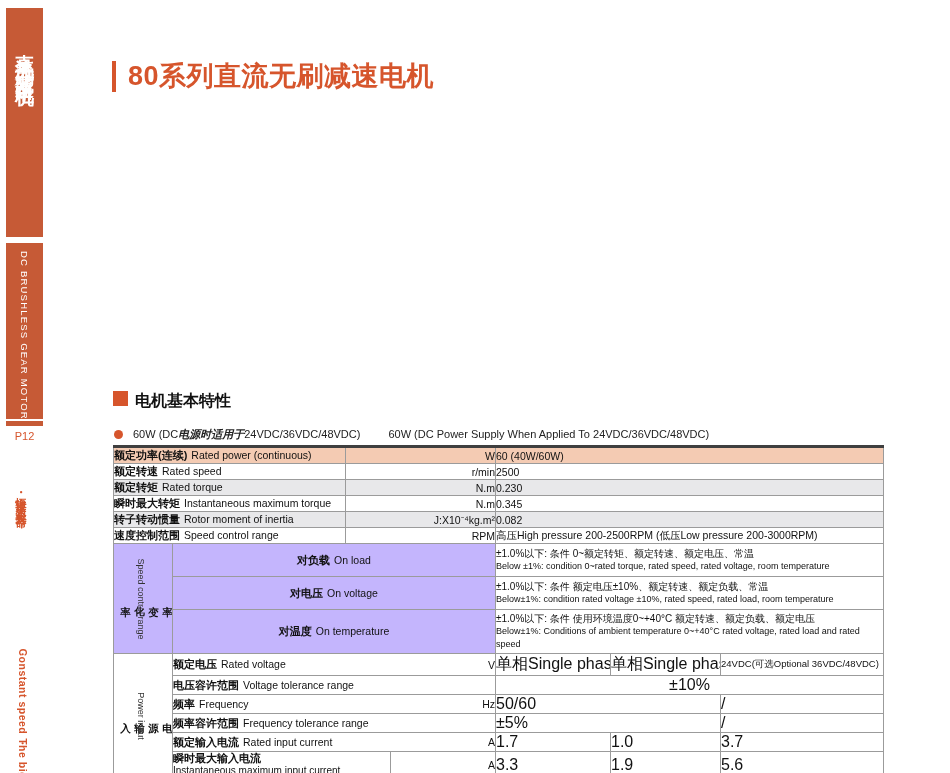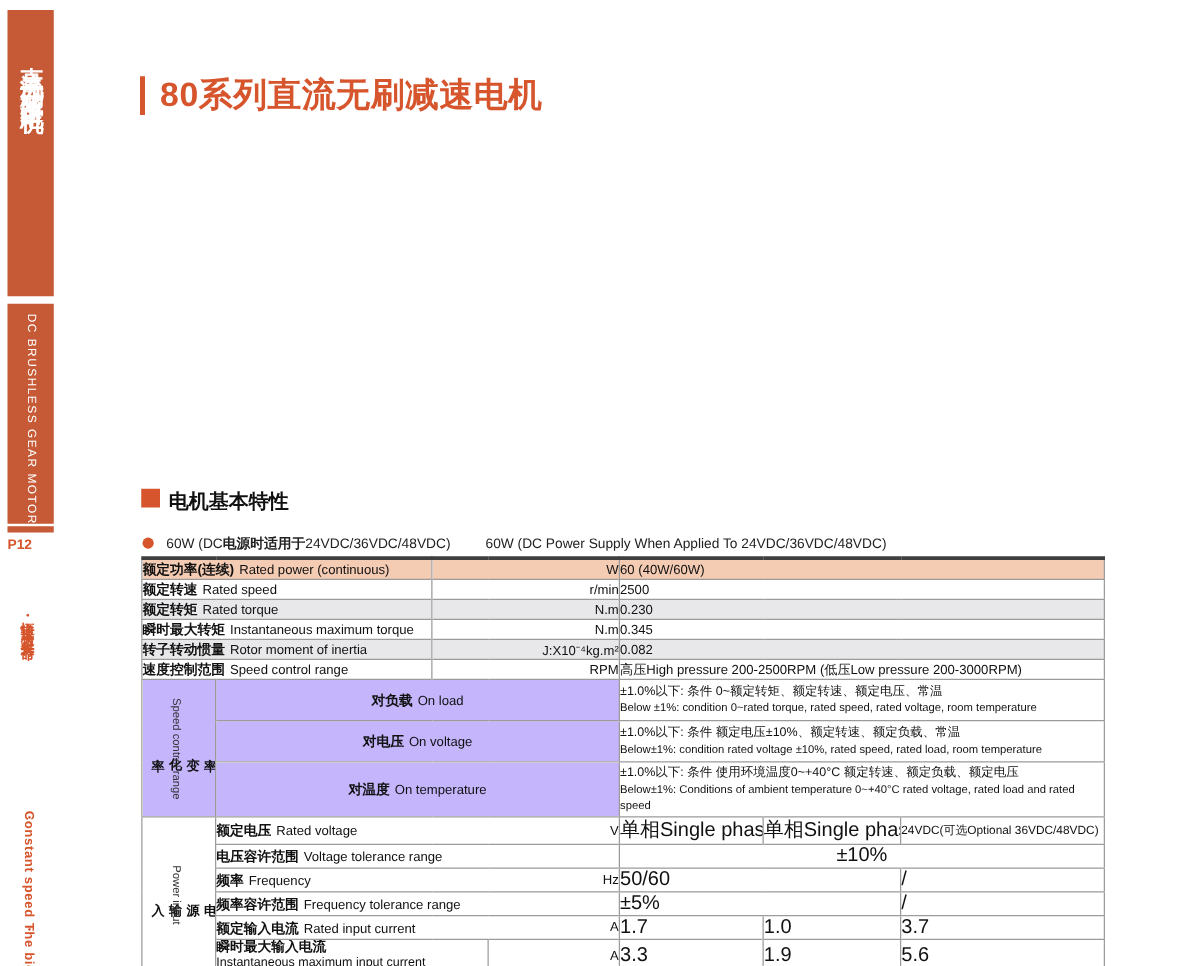--- a/index.html
+++ b/index.html
@@ -13,38 +13,38 @@
   .seg1 .vtxt{
     writing-mode:vertical-rl;text-orientation:upright;color:#fff;
     font-weight:700;font-size:19px;letter-spacing:5px;margin-top:30px;
   }
   .seg2{top:243px;height:176px;display:flex;justify-content:center;}
   .seg2 .vtxt{
     writing-mode:vertical-rl;color:#fff;font-size:9.5px;letter-spacing:1.2px;
     margin-top:8px;white-space:nowrap;
   }
   .side-strip{position:absolute;left:6px;top:421px;width:37px;height:5px;background:#c65a36;}
-  .page-num{position:absolute;left:6px;top:430px;width:37px;text-align:left;
-    color:#d6552c;font-weight:700;font-size:11px;}
+  .page-num{position:absolute;left:6px;top:430px;width:37px;text-align:center;
+    color:#d6552c;font-weight:400;font-size:11px;}
   .tagline{position:absolute;color:#d6552c;writing-mode:vertical-rl;white-space:nowrap;}
   .tagline-cn{left:13px;top:486px;font-size:11px;letter-spacing:2px;font-weight:700;}
   .tagline-en{left:16px;top:648px;font-size:10.5px;letter-spacing:.5px;font-weight:700;}
   
   .title-block{position:absolute;left:112px;top:61px;border-left:4px solid #d6552c;padding-left:12px;}
   .title-cn{font-size:27px;line-height:31px;font-weight:700;color:#d6552c;letter-spacing:.5px;}
   .title-en{font-size:20px;line-height:22px;font-weight:700;color:#d6552c;letter-spacing:.2px;}
   
   .sect{position:absolute;left:113px;top:391px;display:flex;align-items:flex-start;}
   .sect .sq{width:15px;height:15px;background:#d6552c;margin-right:7px;}
   .sect .cnb{font-size:16px;font-weight:700;color:#111;}
   .sect .enr{font-size:15px;color:#222;margin-left:6px;}
   
   .note{position:absolute;left:114px;top:427px;display:flex;align-items:center;font-size:11px;color:#222;}
   .note .dot{width:9px;height:9px;border-radius:50%;background:#d6552c;margin-right:10px;flex:0 0 auto;}
-  .note .b{font-weight:700;}
+  .note .b{font-weight:700;font-style:italic;}
   .note .en-part{margin-left:28px;}
   
   .spec{position:absolute;left:113px;top:445px;width:770px;border-collapse:collapse;table-layout:fixed;
     font-size:10.5px;color:#111;
     border-left:1px solid #9b9b9b;border-right:1px solid #9b9b9b;
     border-top:3px solid #3f3f3f;border-bottom:3px solid #3f3f3f;border-radius:24px;}
   .spec td{border-top:1px solid #9b9b9b;padding:0;vertical-align:middle;overflow:hidden;}
   .bl{border-left:1px solid #9b9b9b;}
   .r17{height:17px}.r15{height:15px}.r33{height:33px}.r44{height:44px}
   .r19{height:19px}.r16{height:16px}.r18{height:18px}.r27{height:27px}

